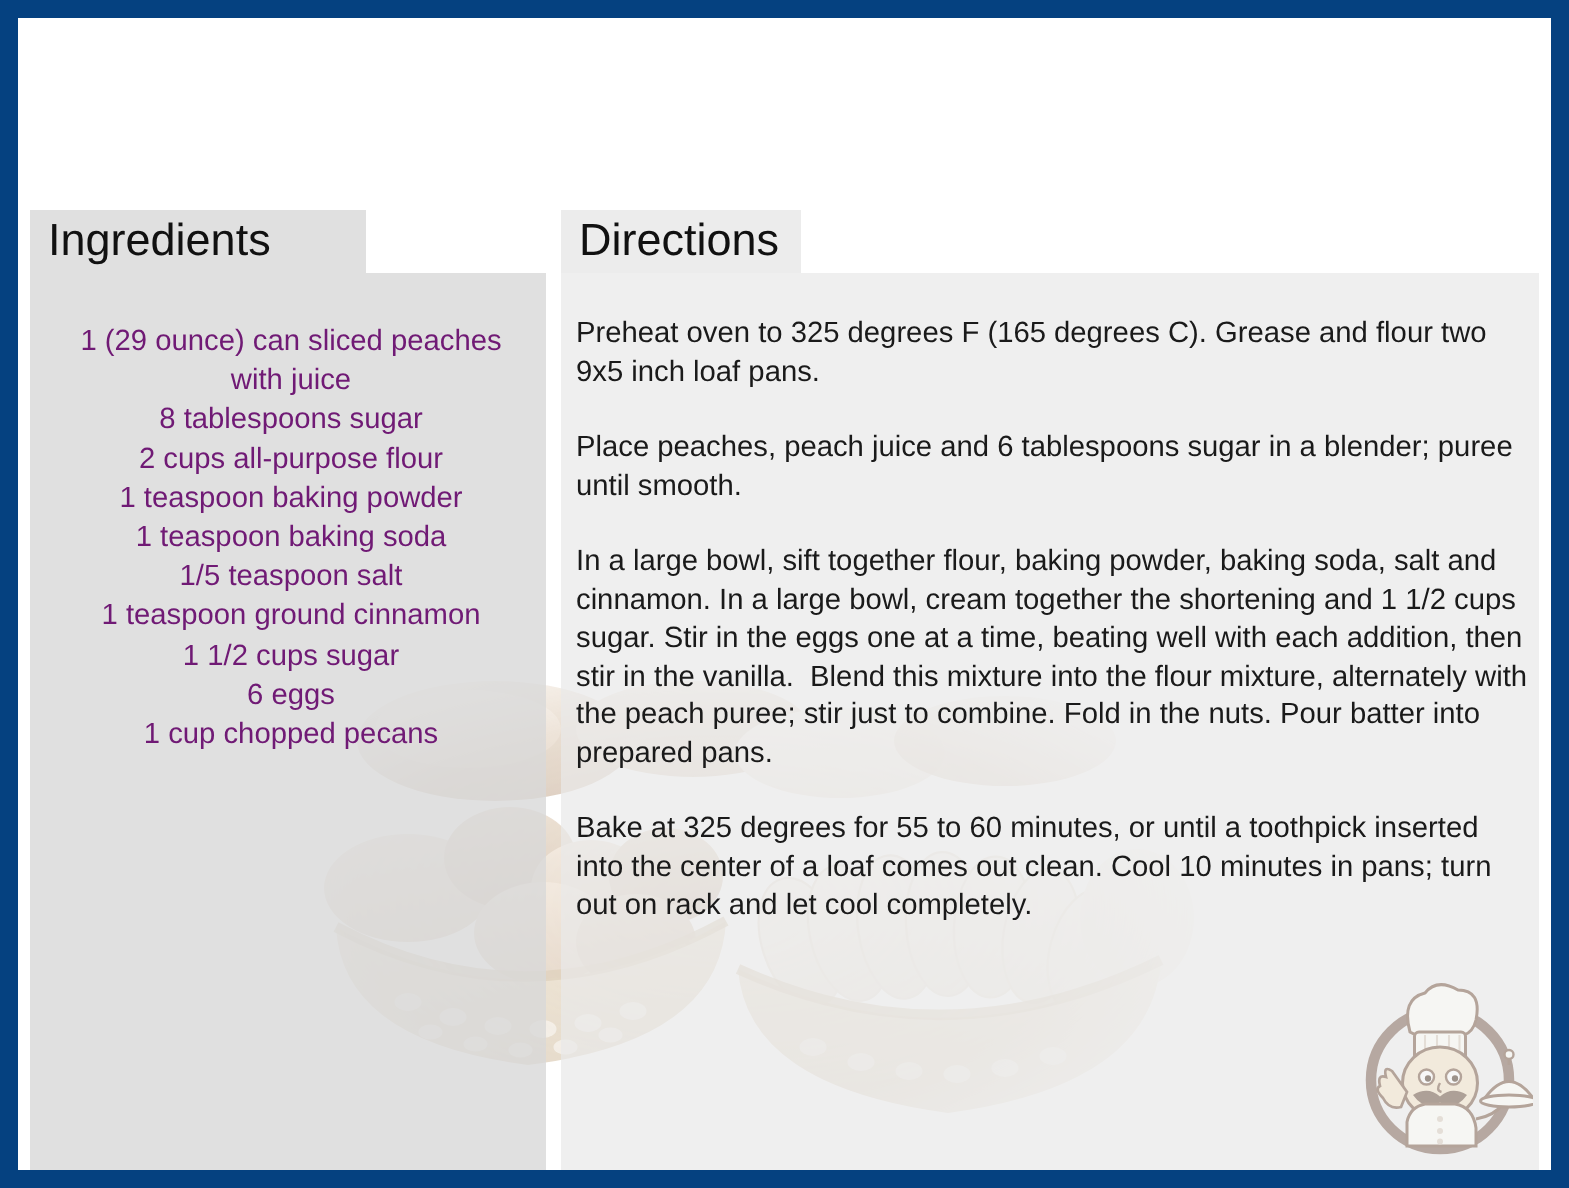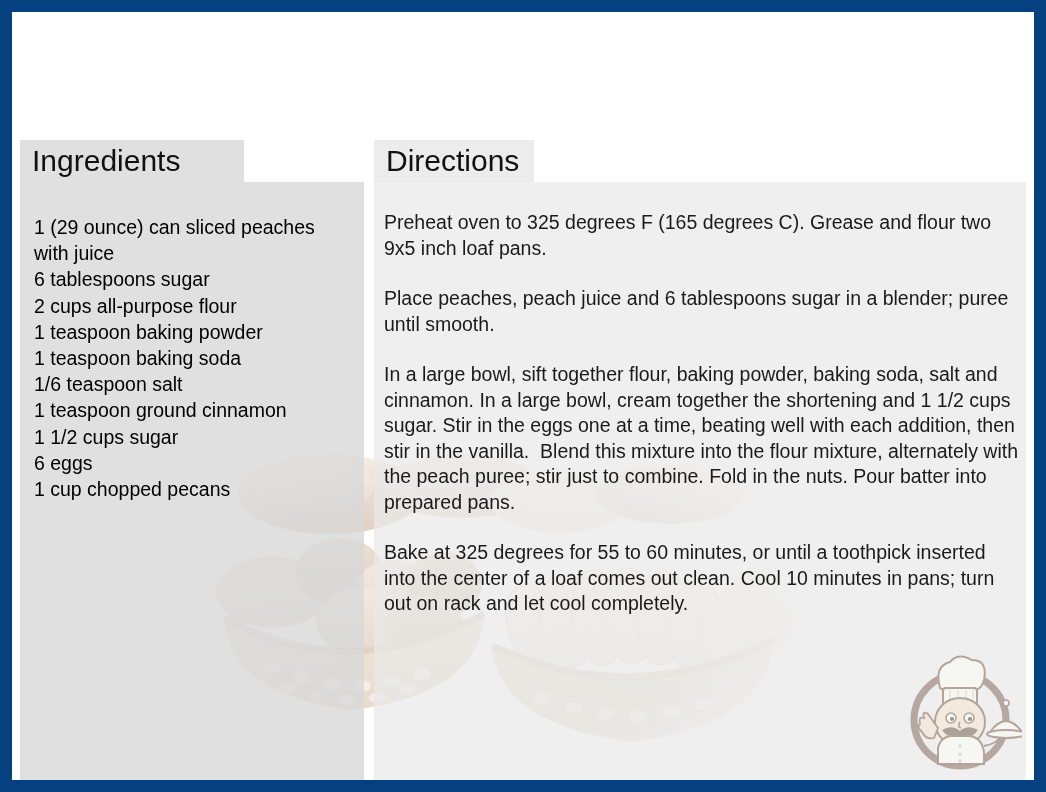--- a/index.html
+++ b/index.html
@@ -145,21 +145,22 @@
   }
   .panel-left .panel-body  { padding-top: 74px; }
   .panel-right .panel-body { padding-top: 70px; padding-left: 10px; padding-right: 4px; }
 
   .ing-list {
     list-style: none;
     margin: 0;
     padding: 0;
     font-size: 19.5px;
     line-height: 26.2px;
-    color: #000000;
+    color: #701a75;
+    text-align: center;
   }
   .ing-list li { margin: 0; padding: 0; }
 
   .dir-list {
     margin: 0;
     padding: 0;
     font-size: 19.5px;
     line-height: 25.5px;
     color: #1a1a1a;
   }
@@ -277,25 +278,25 @@
 
     <div class="panel panel-left">
       <div class="panel-bg"></div>
       <div class="panel-head">
         <span>Ingredients</span>
       </div>
       <div class="panel-body">
         <ul class="ing-list">
           <li>1 (29 ounce) can sliced peaches</li>
           <li>with juice</li>
-          <li>6 tablespoons sugar</li>
+          <li>8 tablespoons sugar</li>
           <li>2 cups all-purpose flour</li>
           <li>1 teaspoon baking powder</li>
           <li>1 teaspoon baking soda</li>
-          <li>1/6 teaspoon salt</li>
+          <li>1/5 teaspoon salt</li>
           <li>1 teaspoon ground cinnamon</li>
           <li>1 1/2 cups sugar</li>
           <li>6 eggs</li>
           <li>1 cup chopped pecans</li>
         </ul>
       </div>
     </div>
 
     <div class="panel panel-right">
       <div class="panel-bg"></div>

